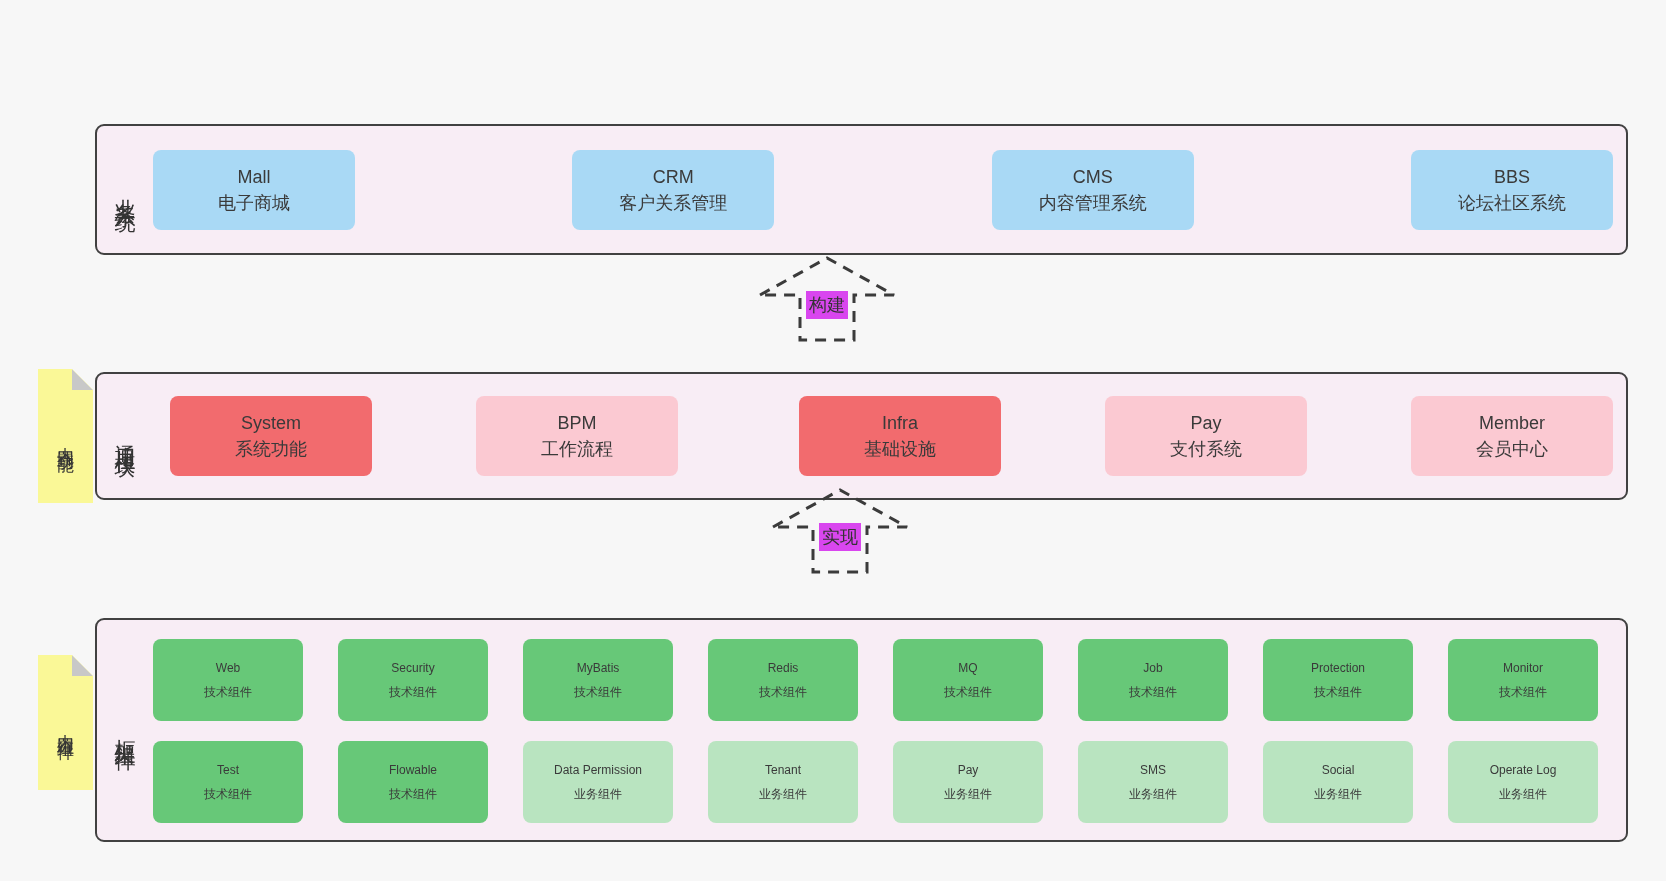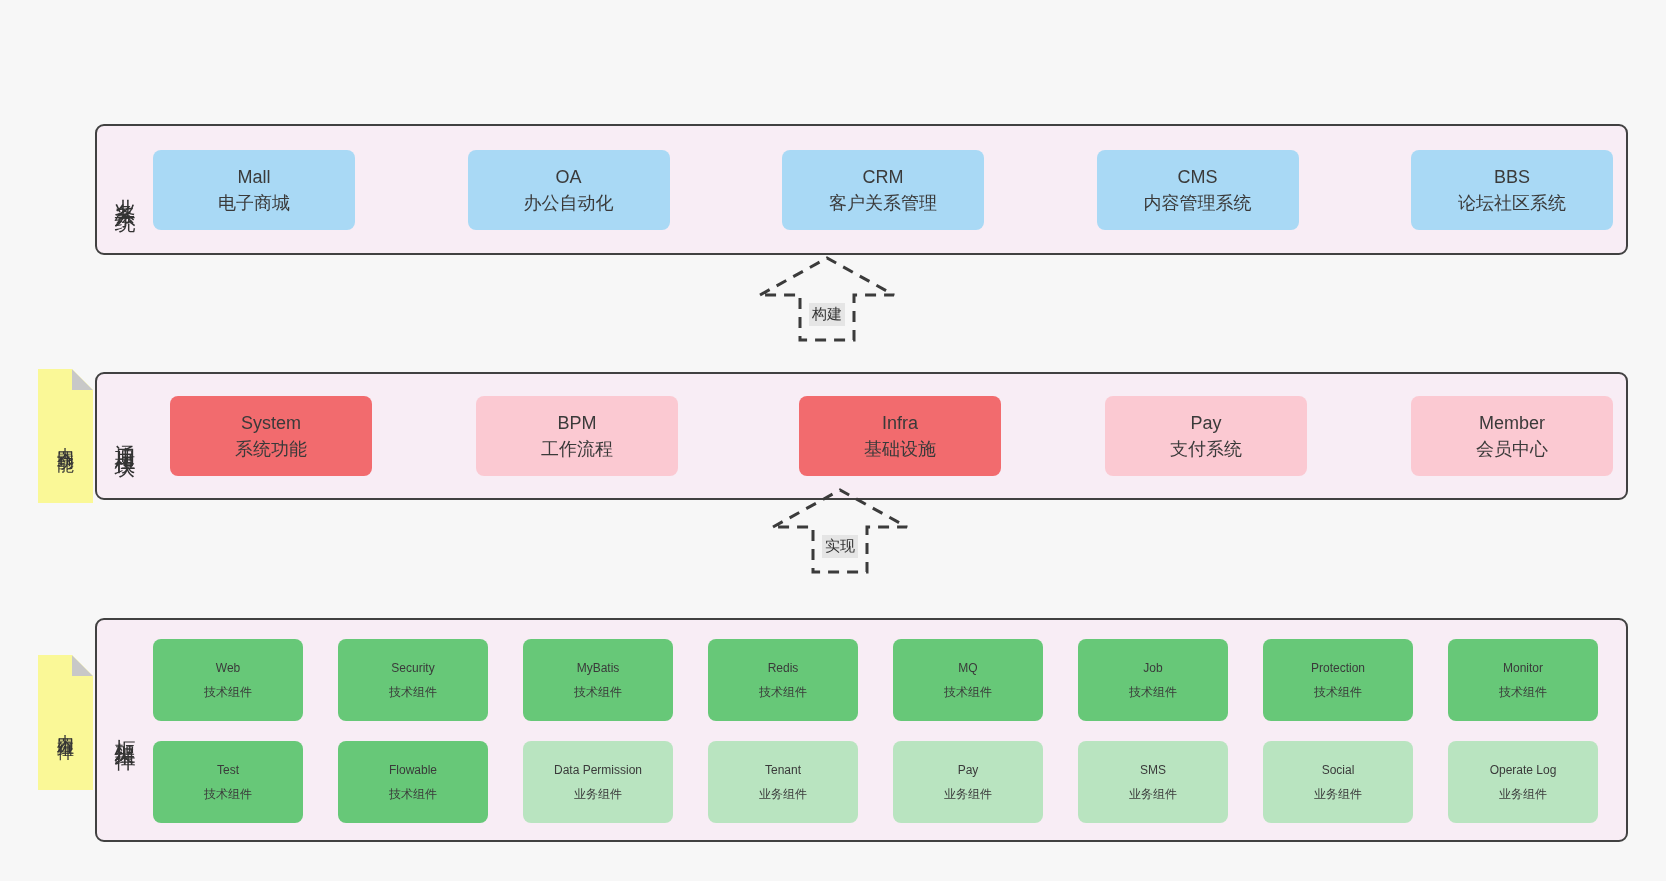--- a/index.html
+++ b/index.html
@@ -58,46 +58,42 @@
     writing-mode:vertical-lr; text-orientation:upright;
     font-size:17px; letter-spacing:3px; color:#333; padding-top:8px;
   }
   #note-modules    { left:38px; top:369px; height:134px; }
   #note-components { left:38px; top:655px; height:135px; }
 
   
   .arrow { position:absolute; width:140px; height:88px; }
   .arrow svg { display:block; width:100%; height:100%; }
   .arrow .arrow-label {
-    position:absolute; left:50%; top:48px; transform:translateX(-50%);
-    background:#e5e5e5; color:#333; font-size:15px; padding:2px 3px; white-space:nowrap;
+    position:absolute; left:50%; top:36px; transform:translateX(-50%);
+    background:#d946ef; color:#333; font-size:18px; padding:2px 3px; white-space:nowrap;
   }
   #arrow-build     { left:757px; top:255px; }
   #arrow-implement { left:770px; top:487px; }
 </style>
 </head>
 <body>
 
 <div class="canvas">
 
   <div class="band band-6" id="band-business">
     <div class="band-label">
       <span>业务系统</span>
     </div>
     <div class="box-area">
       <div class="box-row">
           <div class="mbox v-blue">
             <div>Mall</div>
             <div>电子商城</div>
           </div>
           <div class="mbox v-blue">
-            <div>OA</div>
-            <div>办公自动化</div>
-          </div>
-          <div class="mbox v-blue">
             <div>CRM</div>
             <div>客户关系管理</div>
           </div>
           <div class="mbox v-blue">
             <div>CMS</div>
             <div>内容管理系统</div>
           </div>
           <div class="mbox v-blue">
             <div>BBS</div>
             <div>论坛社区系统</div>

